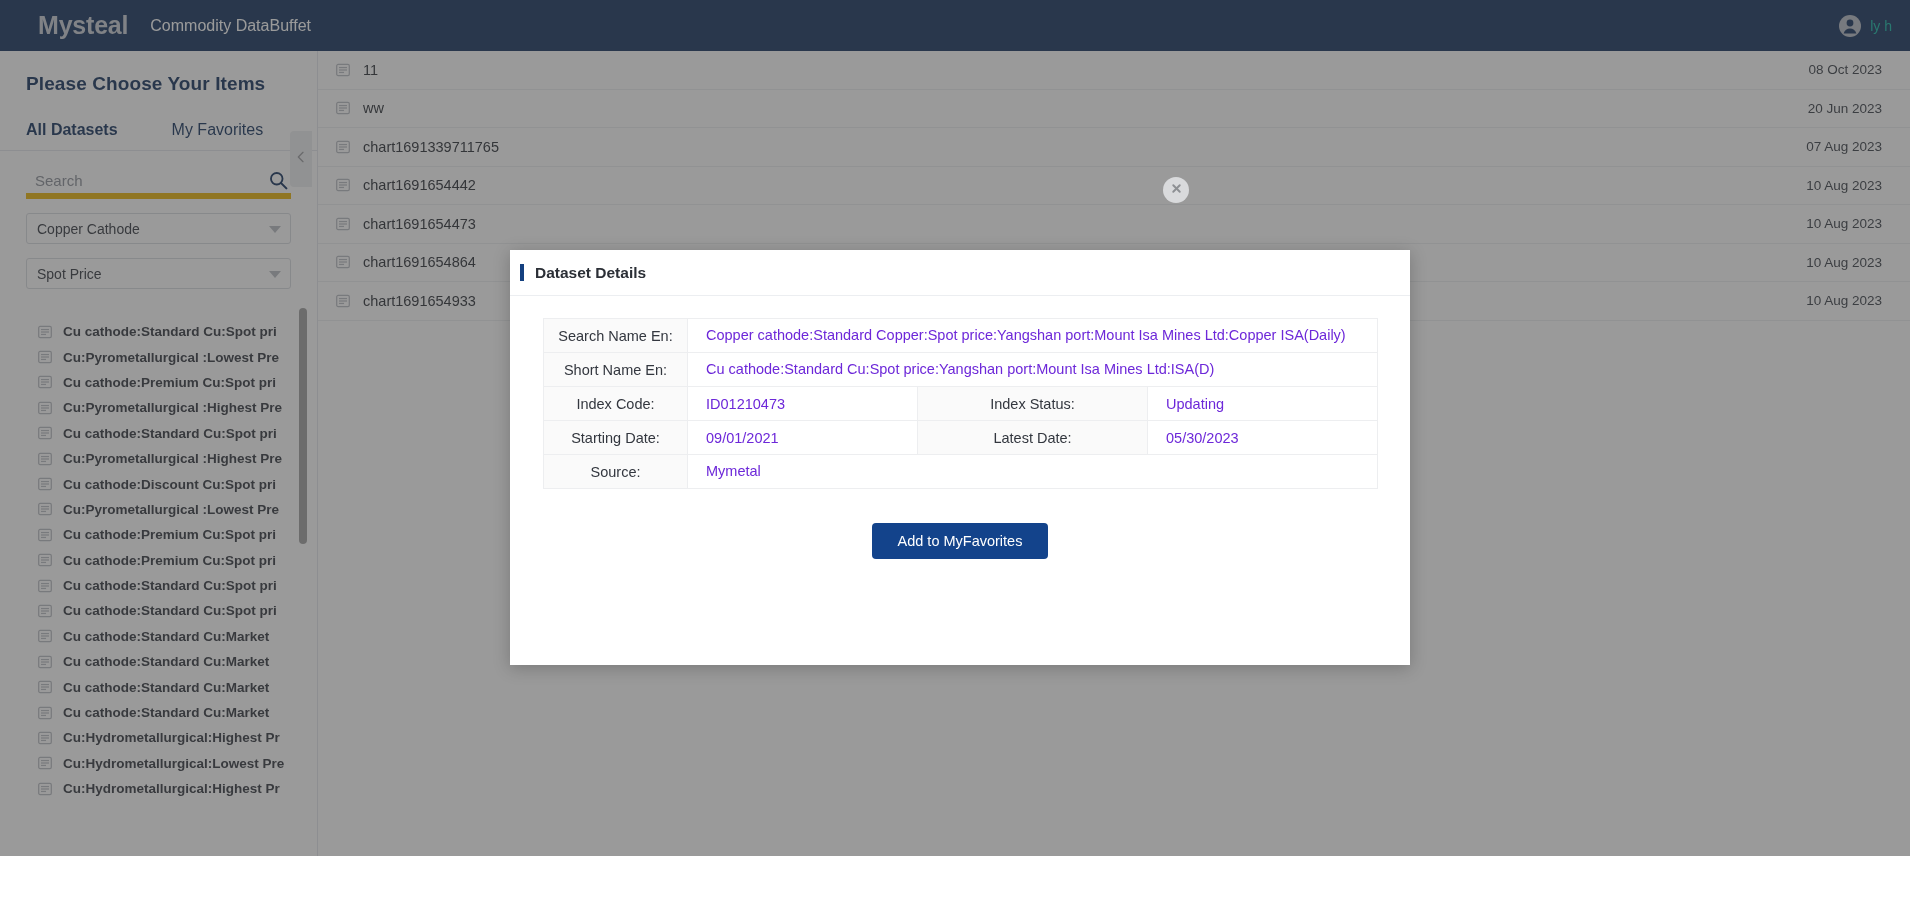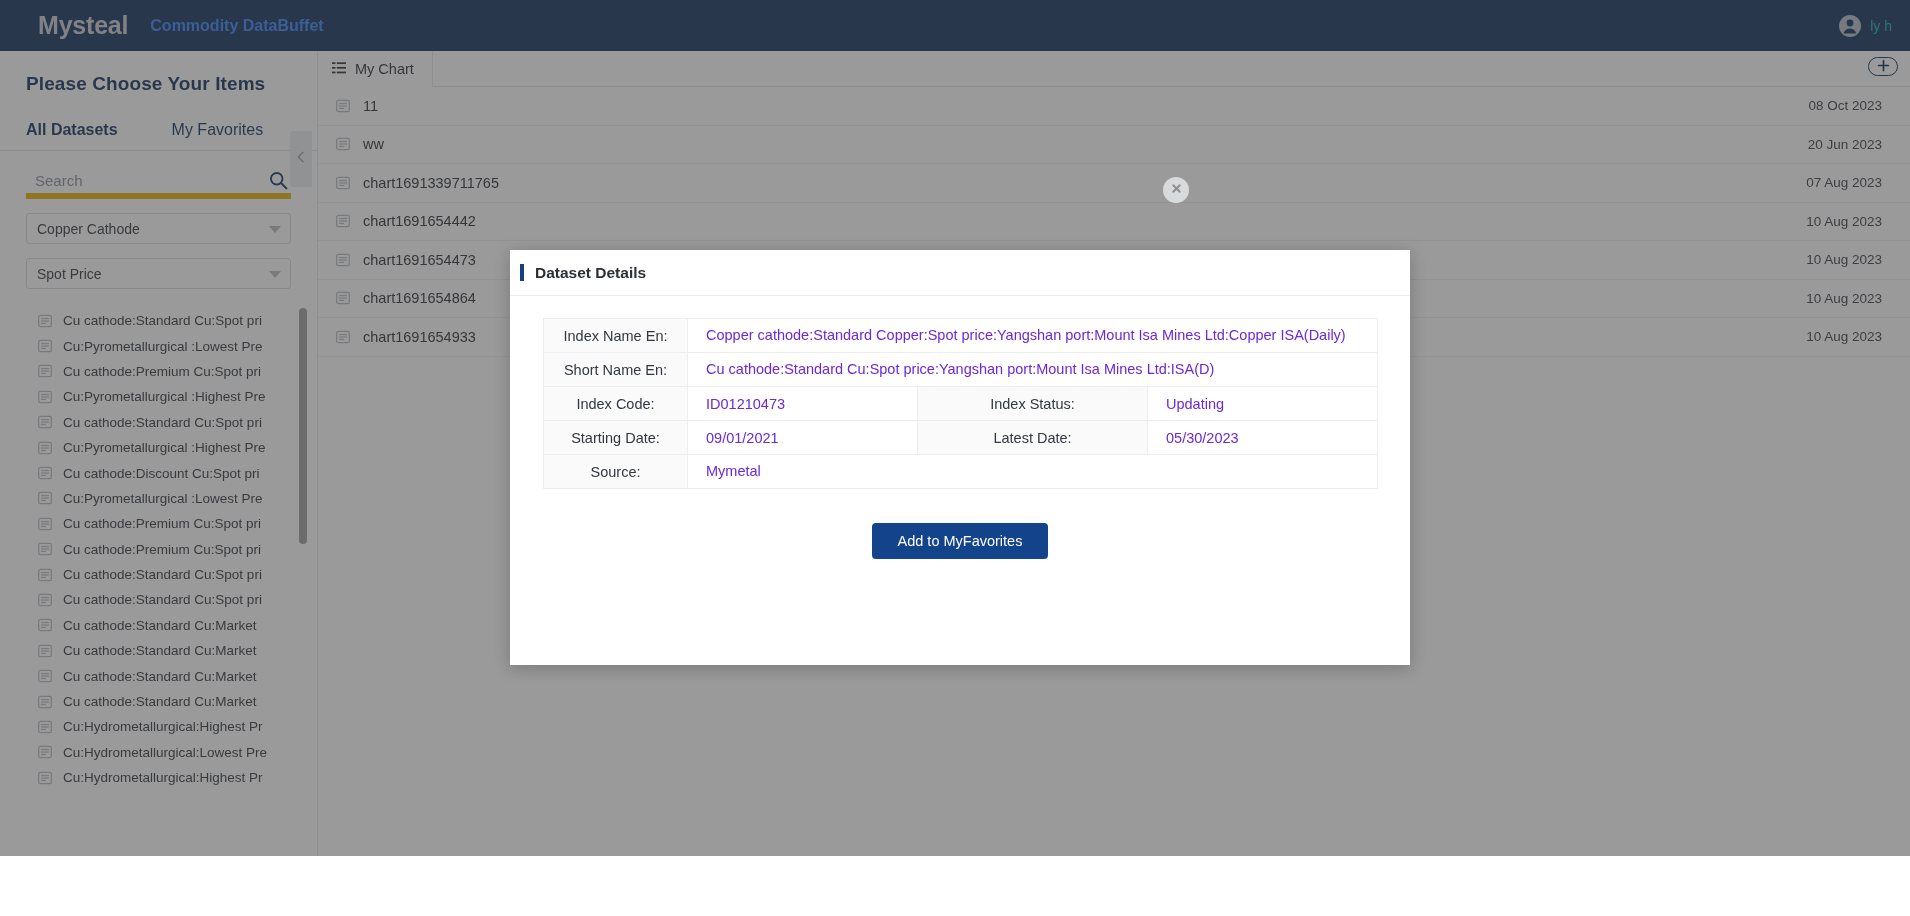--- a/index.html
+++ b/index.html
@@ -29,22 +29,22 @@
   .brand-logo {
     margin-left: 38px;
     font-size: 25px;
     font-weight: bold;
     color: #c8cdd6;
     letter-spacing: -0.2px;
   }
   .brand-sub {
     margin-left: 22px;
     font-size: 16px;
-    font-weight: bold;
-    color: #3b82f6;
+    font-weight: normal;
+    color: #ffffff;
   }
   .topbar-right {
     position: absolute; right: 18px; top: 0;
     height: 51px;
     display: flex; align-items: center; gap: 8px;
   }
   .avatar-icon {
     width: 24px; height: 24px;
     display: block;
   }
@@ -125,24 +125,25 @@
     position: absolute; right: 9px; top: 12px;
     width: 0; height: 0;
     border-left: 6px solid transparent;
     border-right: 6px solid transparent;
     border-top: 7px solid #b9bcc2;
   }
 
   
   #dataset-list {
     position: absolute;
-    top: 257px; left: 0;
+    top: 268px; left: 0;
     width: 318px; height: 560px;
     overflow: hidden;
     padding: 0 0 0 38px;
+    font-weight: bold;
   }
   .ds-item {
     height: 25.4px;
     display: flex; align-items: center;
     gap: 11px;
     cursor: pointer;
     white-space: nowrap;
   }
   .ds-label {
     font-size: 13.5px;
@@ -555,43 +556,20 @@
     <div id="collapse-handle">
       <span>
         <svg viewBox="0 0 24 24" width="16" height="16">
           <polyline points="15,5 8,12 15,19" fill="none" stroke="#9b9da1" stroke-width="2" stroke-linecap="round" stroke-linejoin="round"></polyline>
         </svg>
       </span>
     </div>
   </div>
 
   <div id="main">
-    <div class="main-tabbar">
-      <div class="main-tab">
-        <span>
-          <svg viewBox="0 0 16 16" width="14" height="14">
-            <rect x="0" y="1.5" width="4" height="2" fill="#2b2f36"></rect>
-            <rect x="5.5" y="1.5" width="10.5" height="2" fill="#2b2f36"></rect>
-            <rect x="0" y="6.8" width="4" height="2" fill="#2b2f36"></rect>
-            <rect x="5.5" y="6.8" width="10.5" height="2" fill="#2b2f36"></rect>
-            <rect x="0" y="12.1" width="4" height="2" fill="#2b2f36"></rect>
-            <rect x="5.5" y="12.1" width="10.5" height="2" fill="#2b2f36"></rect>
-          </svg>
-        </span>
-        <span>My Chart</span>
-      </div>
-      <div class="add-btn">
-        <span>
-          <svg viewBox="0 0 16 16" width="13" height="13">
-            <line x1="8" y1="2" x2="8" y2="14" stroke="#13315c" stroke-width="2.1" stroke-linecap="round"></line>
-            <line x1="2" y1="8" x2="14" y2="8" stroke="#13315c" stroke-width="2.1" stroke-linecap="round"></line>
-          </svg>
-        </span>
-      </div>
-    </div>
 
     <div id="chart-rows">
         <div class="chart-row">
           <span class="doc-icon"><svg viewBox="0 0 16 16" width="14" height="14">
               <rect x="0.8" y="1.6" width="14.4" height="12.8" rx="1.6" fill="none" stroke="#b9bcc2" stroke-width="1.4"></rect>
               <line x1="3.4" y1="5.2" x2="12.6" y2="5.2" stroke="#b9bcc2" stroke-width="1.4"></line>
               <line x1="3.4" y1="8" x2="12.6" y2="8" stroke="#b9bcc2" stroke-width="1.4"></line>
               <line x1="3.4" y1="10.8" x2="9.2" y2="10.8" stroke="#b9bcc2" stroke-width="1.4"></line>
             </svg></span>
           <span class="row-name">11</span>
@@ -673,21 +651,21 @@
 
   <div id="modal">
     <div class="modal-header">
       <div class="modal-accent"></div>
       <div class="modal-title">Dataset Details</div>
     </div>
 
     <table class="detail-table">
       <tbody>
         <tr>
-          <td class="lbl">Index Name En:</td>
+          <td class="lbl">Search Name En:</td>
           <td class="val wide" colspan="3">Copper cathode:Standard Copper:Spot price:Yangshan port:Mount Isa Mines Ltd:Copper ISA(Daily)</td>
         </tr>
         <tr>
           <td class="lbl">Short Name En:</td>
           <td class="val wide" colspan="3">Cu cathode:Standard Cu:Spot price:Yangshan port:Mount Isa Mines Ltd:ISA(D)</td>
         </tr>
         <tr>
           <td class="lbl">Index Code:</td>
           <td class="val half">ID01210473</td>
           <td class="lbl half2">Index Status:</td>

